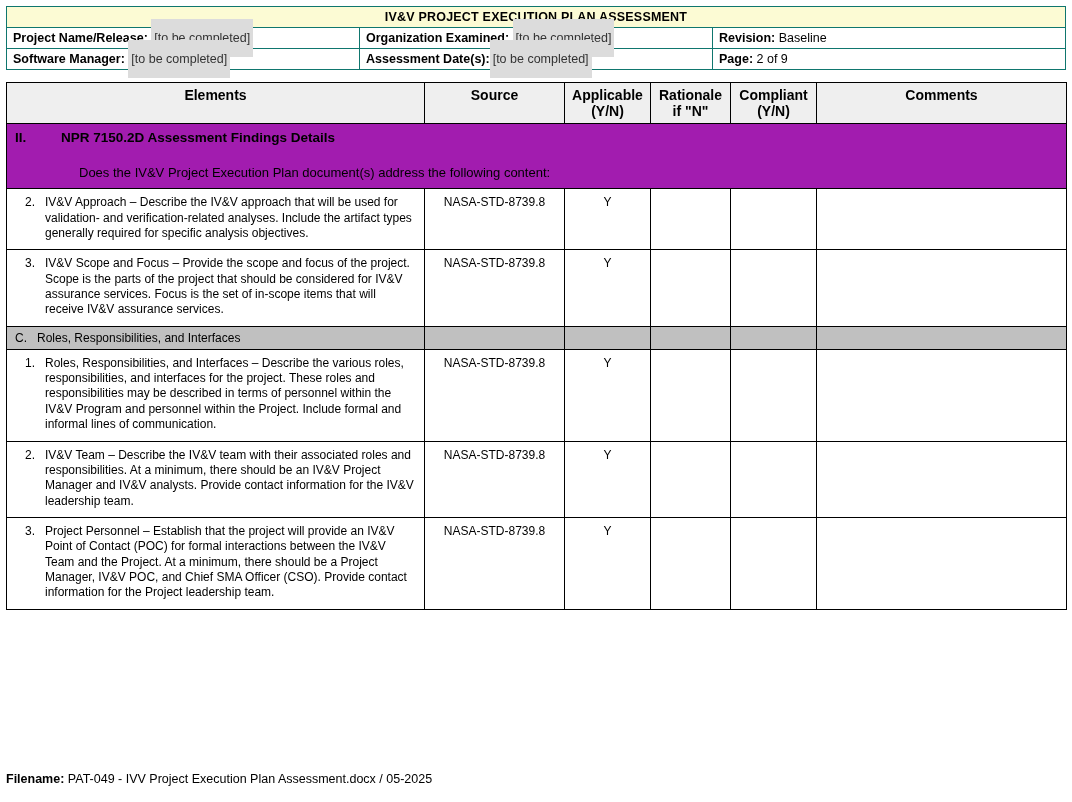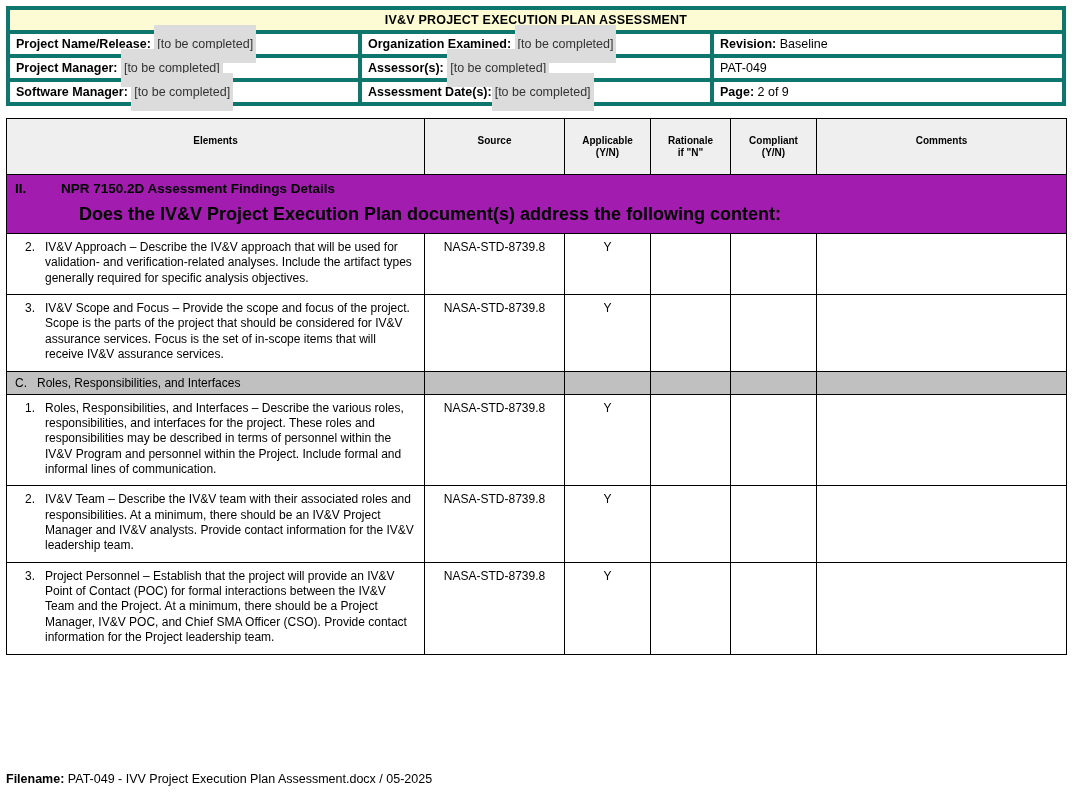--- a/index.html
+++ b/index.html
@@ -21,21 +21,21 @@
     width: 1072px;
   }
 
   
   table.hdr {
     border-collapse: collapse;
     width: 1060px;
     table-layout: fixed;
   }
   table.hdr td {
-    border: 4px solid #0f766e;
+    border: 1px solid #0f766e;
     padding: 3px 6px;
     vertical-align: middle;
     font-size: 12.5px;
   }
   td.title-cell {
     background: #fcfbd4;
     text-align: center;
     font-weight: bold;
     font-size: 15px;
     letter-spacing: .2px;
@@ -67,33 +67,32 @@
   }
   .sec-line1 {
     font-weight: bold;
     font-size: 13.5px;
   }
   .sec-num {
     display: inline-block;
     width: 46px;
   }
   .sec-line2 {
-    margin-top: 8px;
+    margin-top: 20px;
     padding-left: 64px;
-    font-size: 18px;
-    font-weight: bold;
+    font-size: 13px;
   }
 
   
   thead th {
     background: #efefef;
     font-weight: bold;
     vertical-align: middle;
-    padding: 16px 2px;
-    font-size: 10px;
+    padding: 4px 2px;
+    font-size: 14px;
     line-height: 1.15;
   }
 
   
   td.elem {
     padding: 6px 8px 8px 8px;
     line-height: 1.28;
     font-size: 12px;
   }
   td.elem .numwrap {
@@ -157,33 +156,20 @@
         <span class="lbl">Project Name/Release:</span>
         <span class="fill">[to be completed]</span>
       </td>
       <td style="width:580px">
         <span class="lbl">Organization Examined:</span>
         <span class="fill">[to be completed]</span>
       </td>
       <td style="width:132px">
         <span class="lbl">Revision:</span>
         <span class="val">Baseline</span>
-      </td>
-    </tr>
-    <tr>
-      <td>
-        <span class="lbl">Project Manager:</span>
-        <span class="fill">[to be completed]</span>
-      </td>
-      <td>
-        <span class="lbl">Assessor(s):</span>
-        <span class="fill">[to be completed]</span>
-      </td>
-      <td>
-        <span class="val">PAT-049</span>
       </td>
     </tr>
     <tr>
       <td>
         <span class="lbl">Software Manager:</span>
         <span class="fill">[to be completed]</span>
       </td>
       <td>
         <span class="lbl">Assessment Date(s):</span><span class="fill">[to be completed]</span>
       </td>

